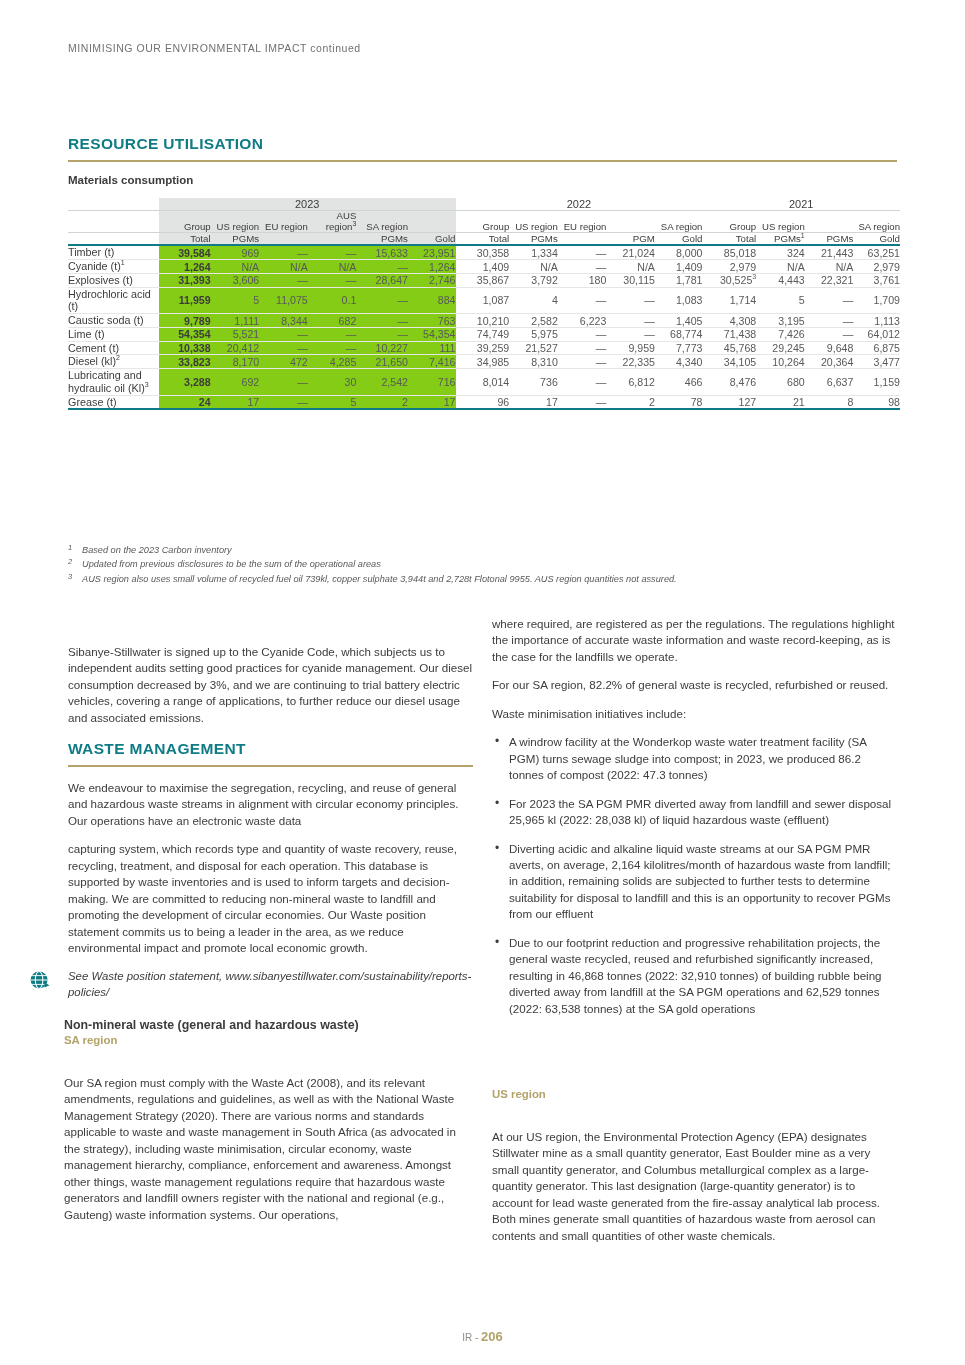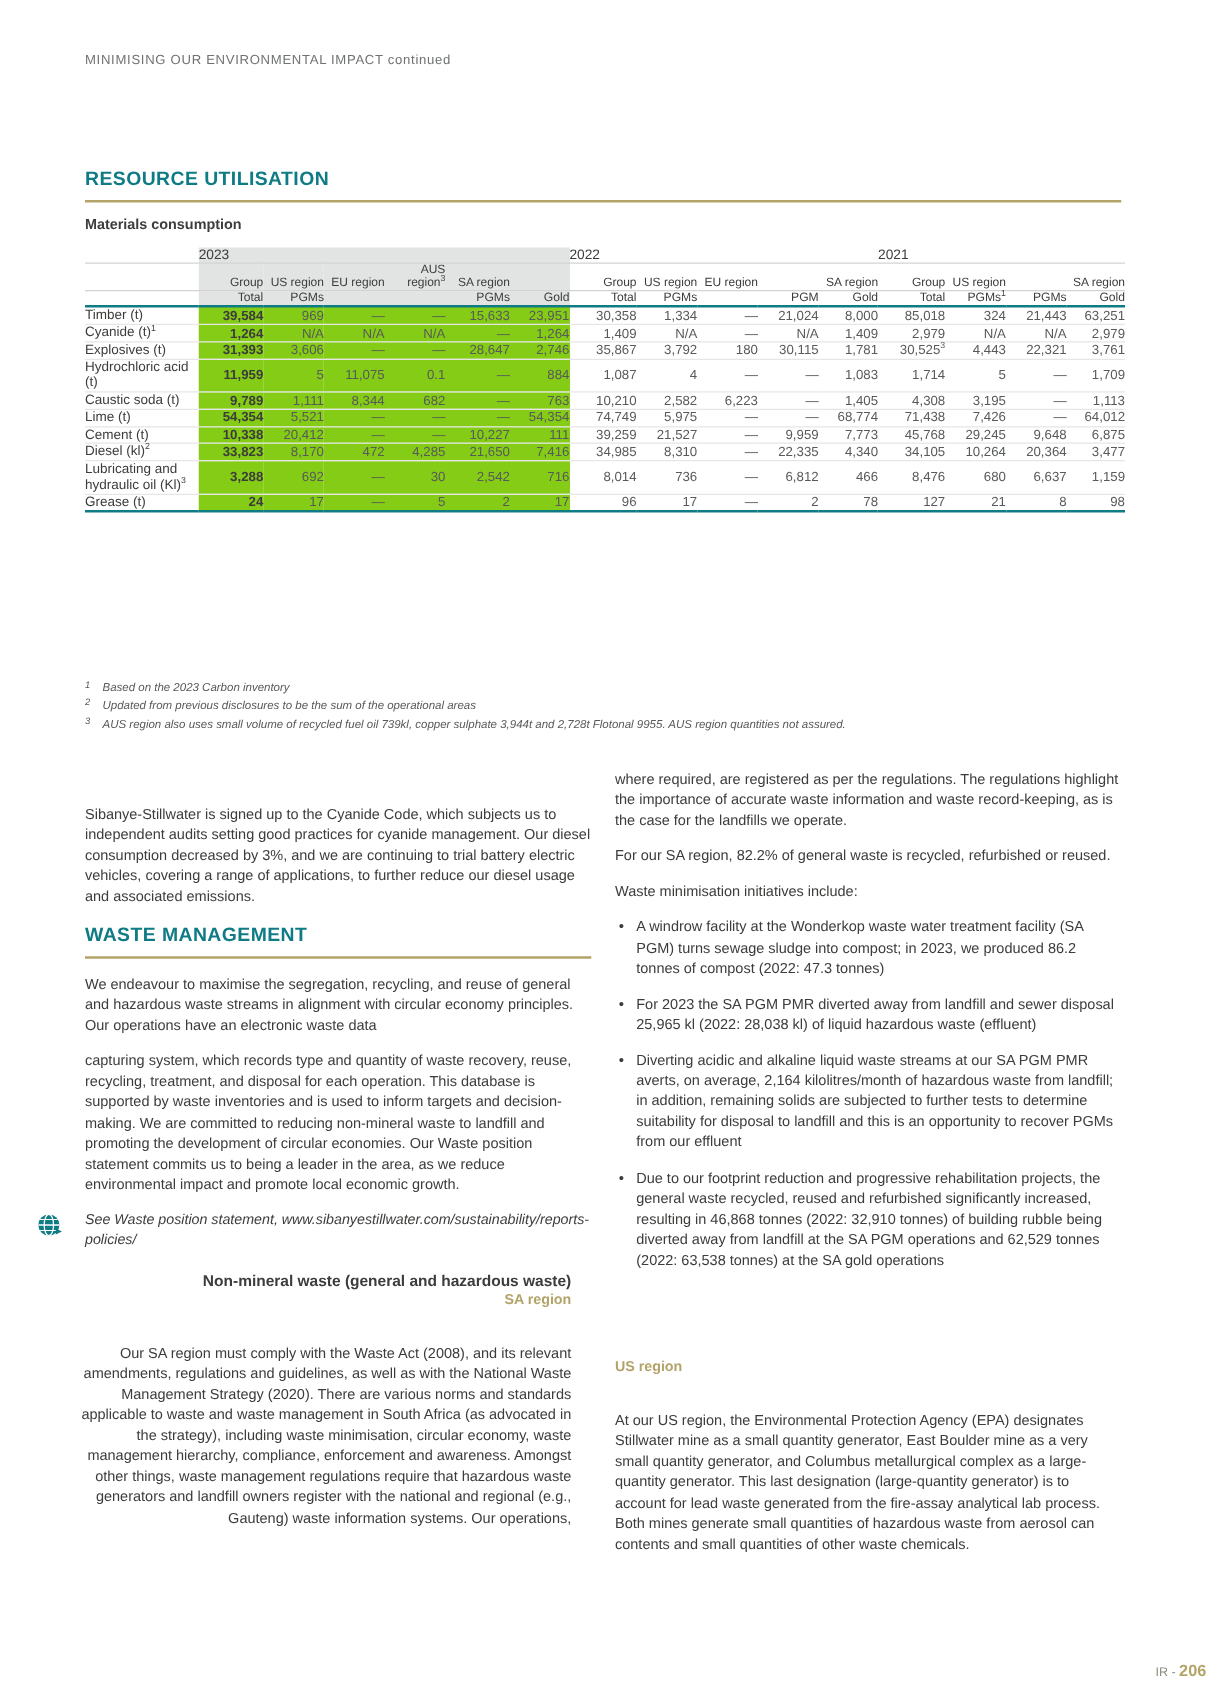--- a/index.html
+++ b/index.html
@@ -32,21 +32,21 @@
   #resource-utilisation-block { position: absolute; left: 68px; top: 135px; width: 829px; }
   #waste-management-block { position: absolute; left: 68px; top: 740px; width: 405px; }
 
   
   #materials-table-wrap { position: absolute; left: 68px; top: 174px; width: 832px; }
   .tbl-caption { font-size: 11.5px; font-weight: bold; color: #3c3c3b; margin-bottom: 12px; }
 
   table.mat { border-collapse: collapse; width: 832px; font-size: 10.3px; }
   table.mat td, table.mat th { padding: 0; font-weight: normal; }
 
-  .yr-band { text-align: left; font-size: 11px; font-weight: bold; color: #3c3c3b;
+  .yr-band { text-align: center; font-size: 11px; font-weight: bold; color: #3c3c3b;
              padding: 5px 0 4px 0; }
   .sub-reg { font-size: 9.6px; color: #3c3c3b; text-align: right;
              vertical-align: bottom; padding: 2px 7px 3px 3px; line-height: 1.12; }
   .sub-met { font-size: 9.7px; font-weight: bold; color: #3c3c3b; text-align: right;
              padding: 4px 7px 4px 3px; }
   .hdr-sep { border-top: 1px solid #d2d3d3; }
   .teal-rule td { border-bottom: 2.2px solid #0e7b85; height: 0; padding: 0; }
 
   .shade { background: #e2e3e3; }
   .shade-lite { background: #84cc16; }
@@ -81,25 +81,25 @@
                      font-size: 12px; color: #3c3c3b; }
 
   .sub-head-bold { font-size: 12.4px; font-weight: bold; color: #3c3c3b; margin: 0 0 2px 0; }
   .sub-head-gold { font-size: 11.4px; font-weight: bold; color: #b3a369; margin: 0 0 3px 0; }
 
   
   #waste-position-note { position: absolute; left: 68px; top: 968px; width: 405px;
                          font-size: 11.4px; font-style: italic; color: #3c3c3b; line-height: 1.42; }
   #globe-icon { position: absolute; left: -39px; top: 1px; width: 22px; height: 22px; }
 
-  #non-mineral-block { position: absolute; left: 52px; top: 1018px; width: 405px; text-align: right; }
+  #non-mineral-block { position: absolute; left: 64px; top: 1018px; width: 405px; }
   #us-region-block { position: absolute; left: 492px; top: 1088px; width: 405px; }
 
   
-  #page-footer { position: absolute; left: 0; top: 1329px; width: 965px; text-align: right;
+  #page-footer { position: absolute; left: 0; top: 1329px; width: 965px; text-align: center;
                  font-size: 10px; color: #8d8c84; }
   #page-footer .num { font-size: 13px; font-weight: bold; color: #b3a369; }
 </style>
 </head>
 <body>
 
 <div class="page">
 
   <div class="run-head">MINIMISING OUR ENVIRONMENTAL IMPACT continued</div>
 

